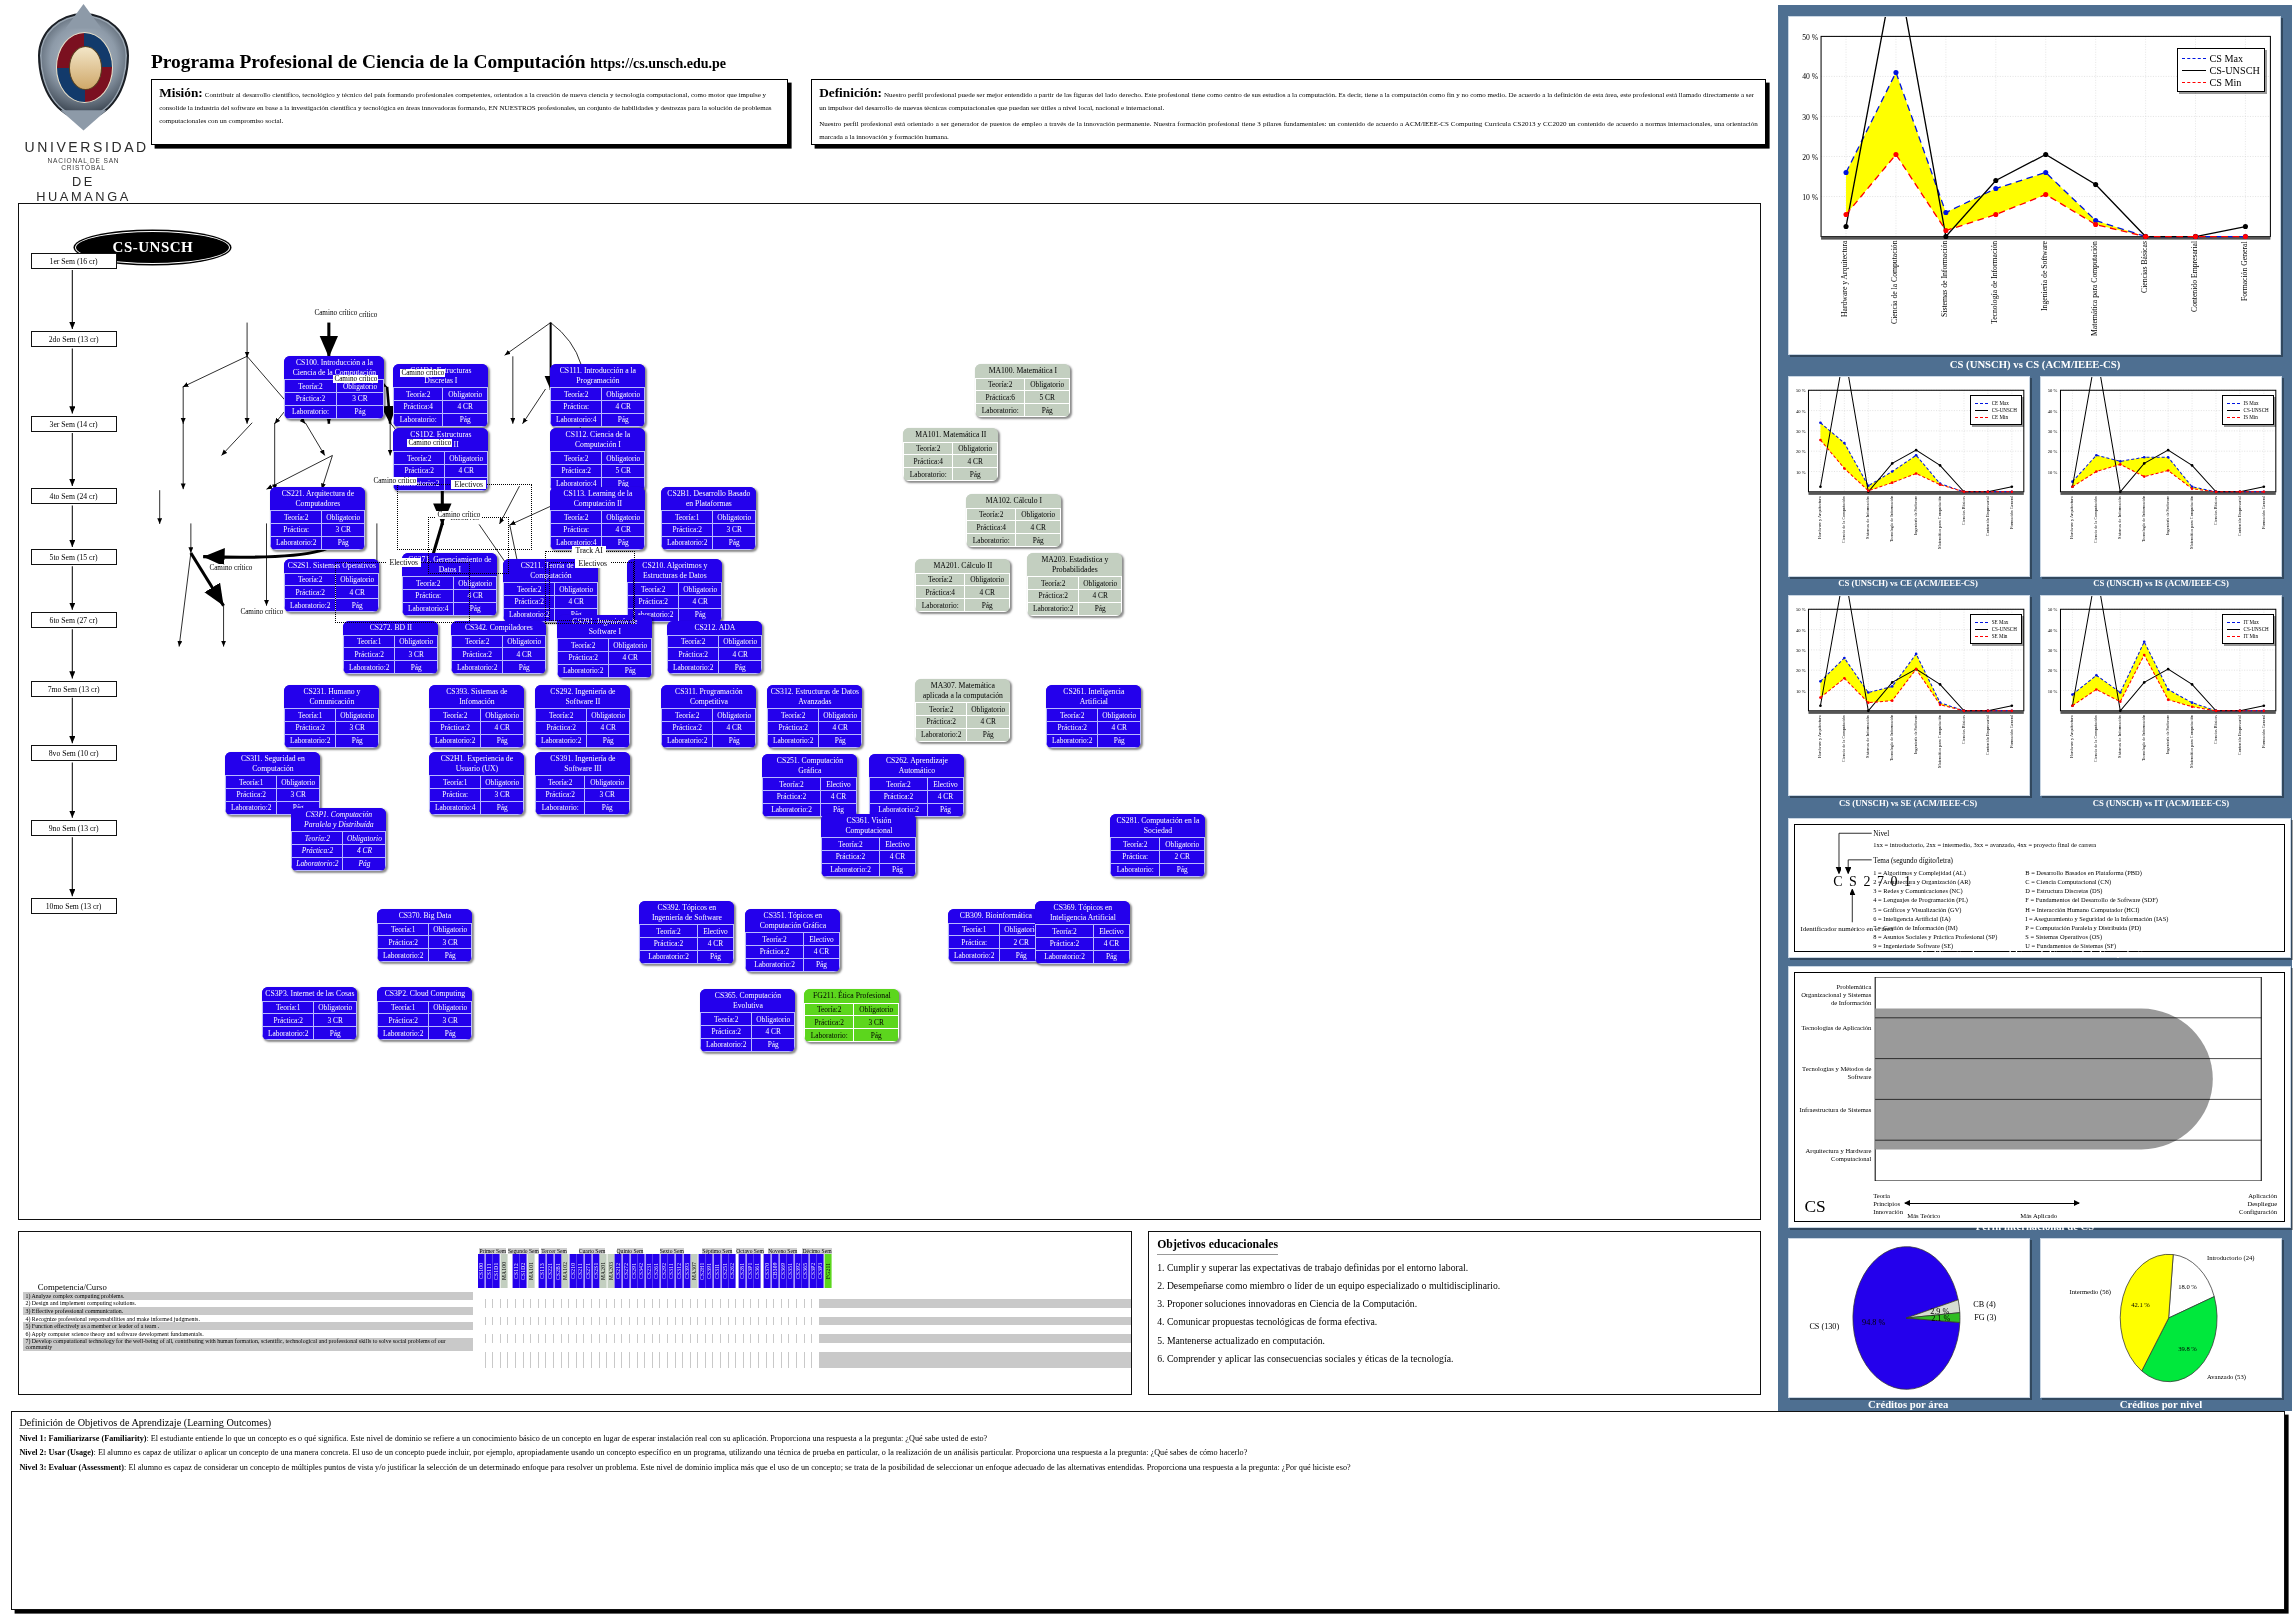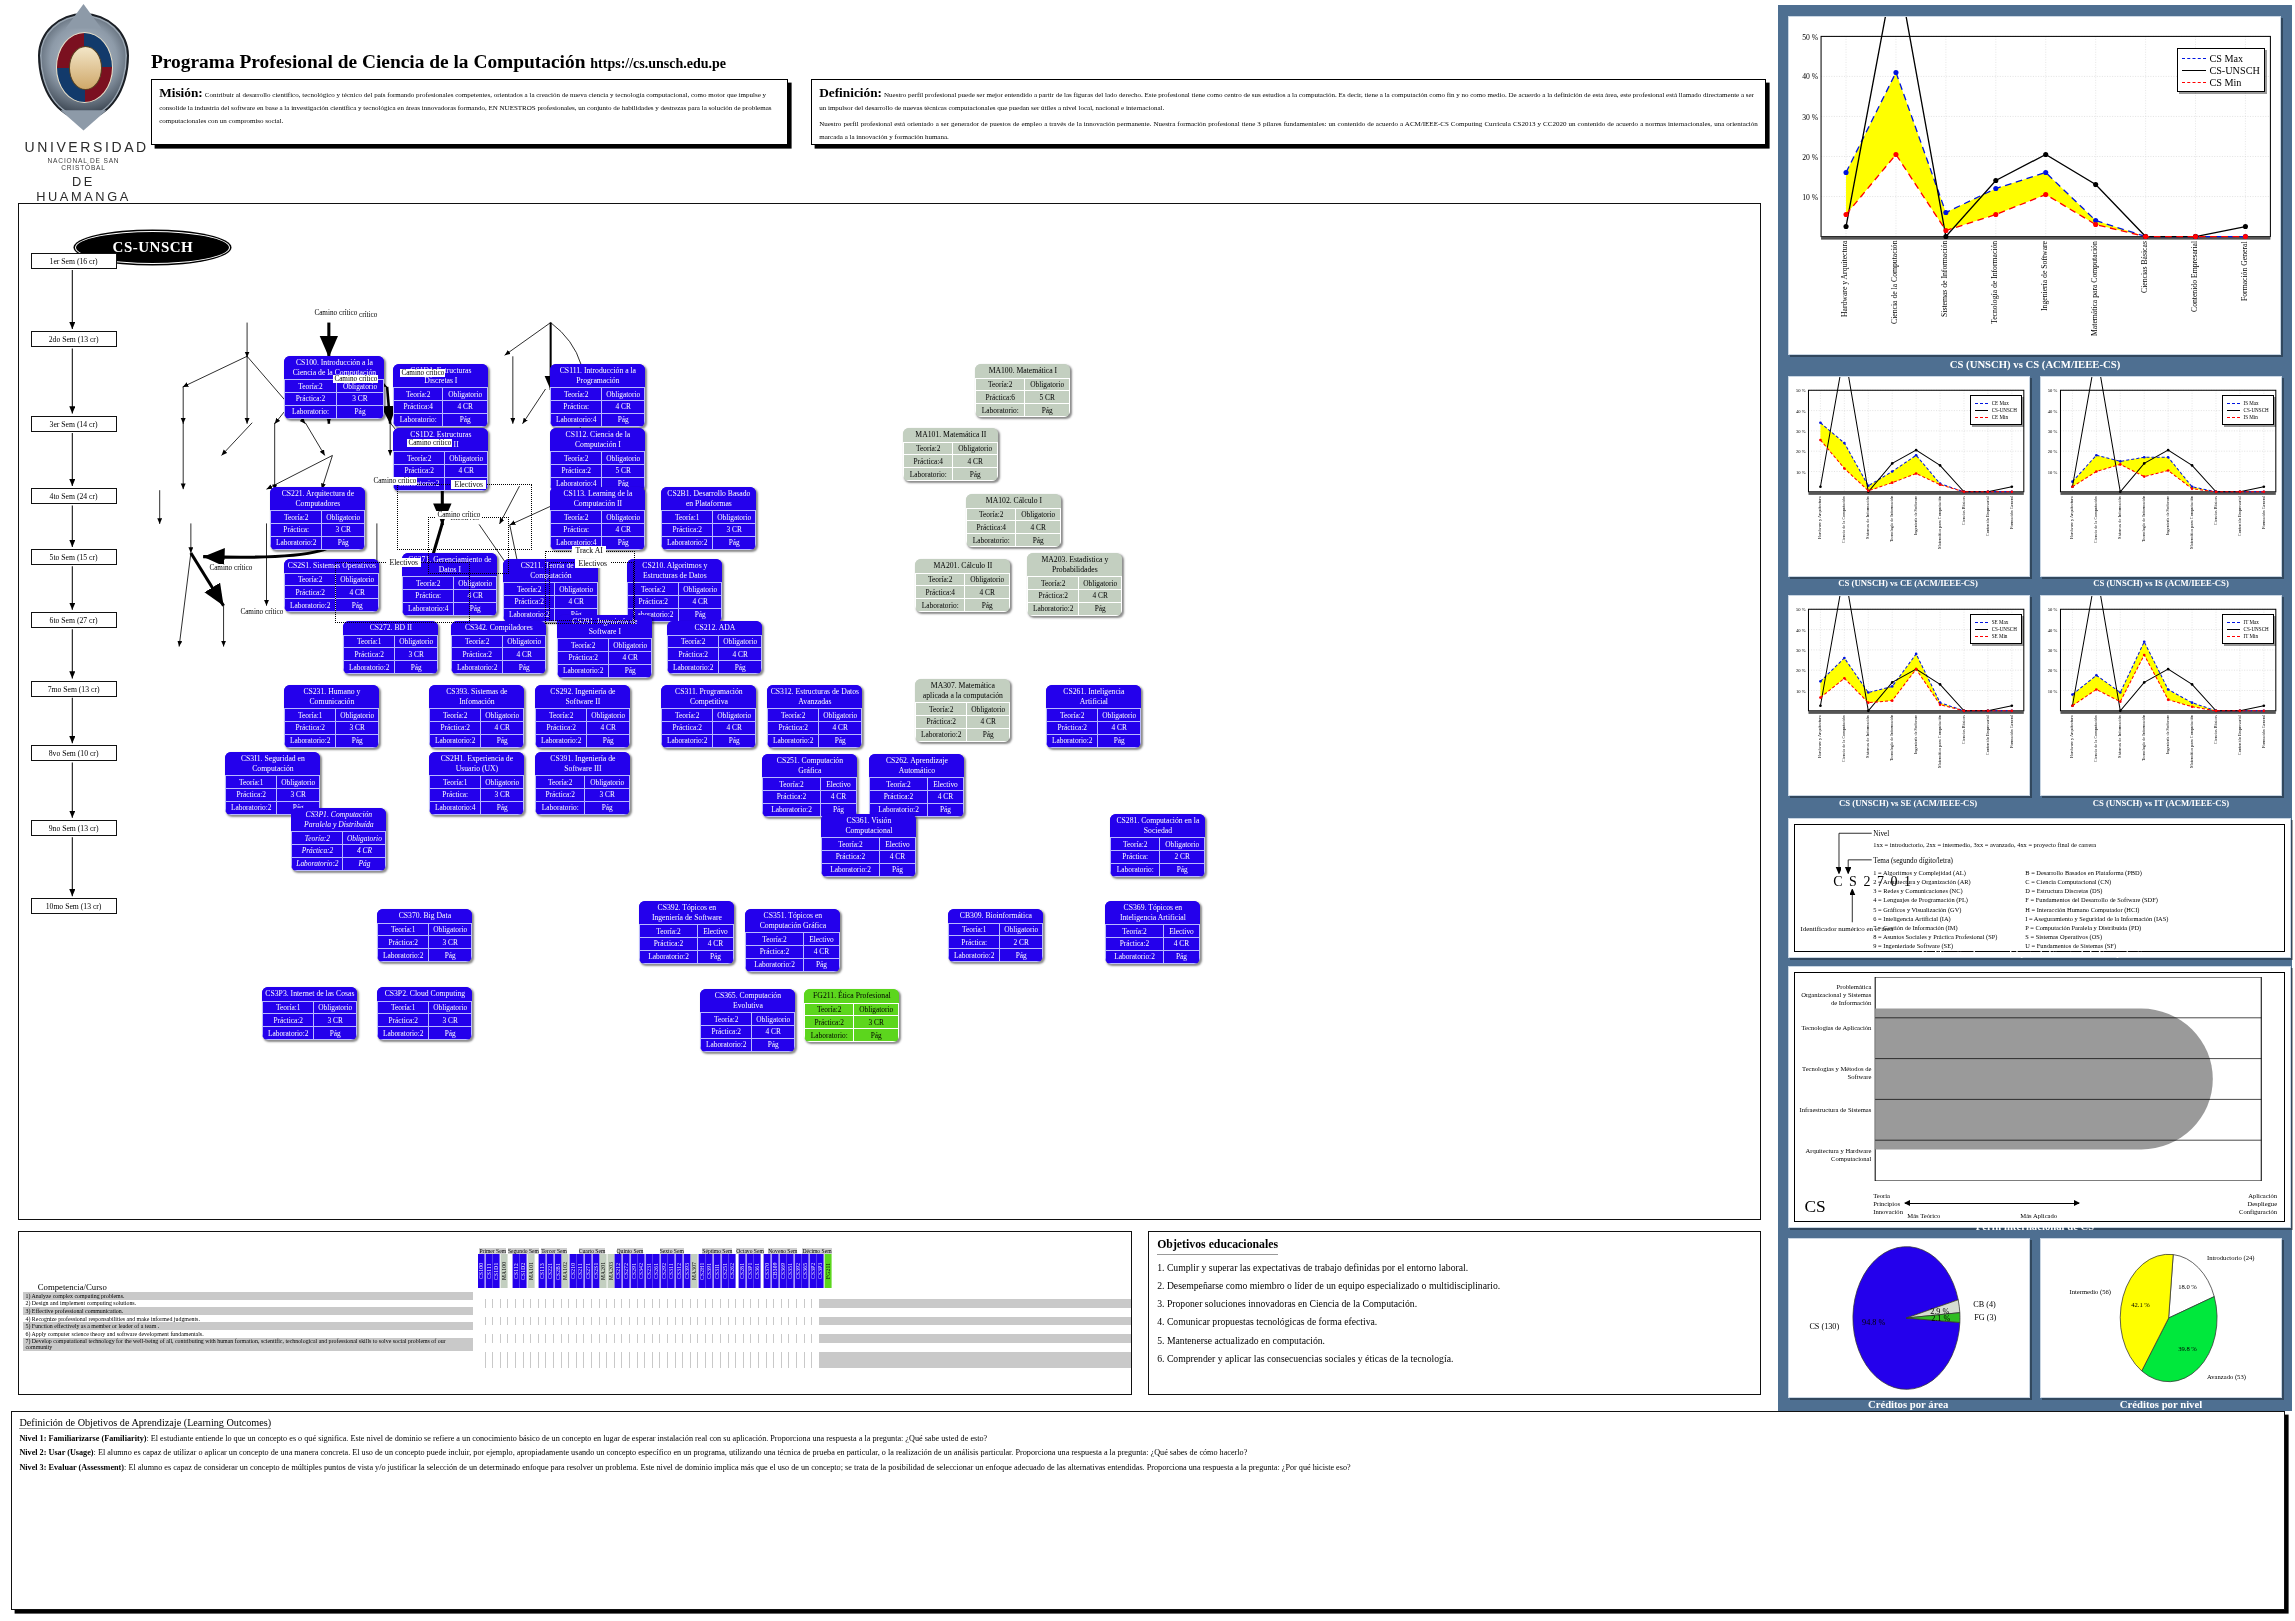--- a/index.html
+++ b/index.html
@@ -976,21 +976,21 @@
               <td>Práctica:</td>
               <td>2 CR</td>
             </tr>
             <tr>
               <td>Laboratorio:2</td>
               <td>Pág</td>
             </tr>
           </tbody>
         </table>
       </div>
-      <div class="abs node blue" style="left: 1086px; top: 697px; width: 95px;">
+      <div class="abs node blue" style="left: 1016px; top: 697px; width: 95px;">
         <div class="ttl">CS369. Tópicos en Inteligencia Artificial</div>
         <table>
           <tbody>
             <tr>
               <td>Teoría:2</td>
               <td>Electivo</td>
             </tr>
             <tr>
               <td>Práctica:2</td>
               <td>4 CR</td>
@@ -2041,21 +2041,21 @@
                 <path d="M0,0 L7,3 L0,6 z" fill="#000"></path>
               </marker>
             </defs>
           <path d="M150,16 L86,16 L86,92"></path>
           <path d="M150,68 L104,68 L104,92"></path>
           <path d="M112,190 L112,128"></path>
         </g>
       </svg>
     </div>
   </div>
-  <div class="abs paneltitle sm" style="left:0;top:943px;width:514px">Codificación de cursos del país de Ciencia de la Computación</div>
+  <div class="abs paneltitle sm" style="left:0;top:943px;width:514px">Codificación de cursos del área de Ciencia de la Computación</div>
 
   <div class="abs wframe" style="left:10.2px;top:961px;width:491px;height:250px;padding:5.1px">
     <div style="border:1px solid #000;width:100%;height:100%;box-sizing:border-box;position:relative;padding:4.1px">
       <div id="perfil-rows">
           <div style="position:relative;height:204px">
             <svg width="100%" height="204" style="position:absolute;left:0;top:0" viewBox="0 0 940 400">
               <rect x="148" y="0" width="757" height="400" fill="none" stroke="#000" stroke-width="2"></rect>
               <path d="M148,62 L670,62 A140,138 0 0 1 670,338 L148,338 Z" fill="#9a9a9a" stroke="none"></path>
               <line x1="148" y1="80" x2="905" y2="80" stroke="#000" stroke-width="1.4"></line>
               <line x1="148" y1="160" x2="905" y2="160" stroke="#000" stroke-width="1.4"></line>

